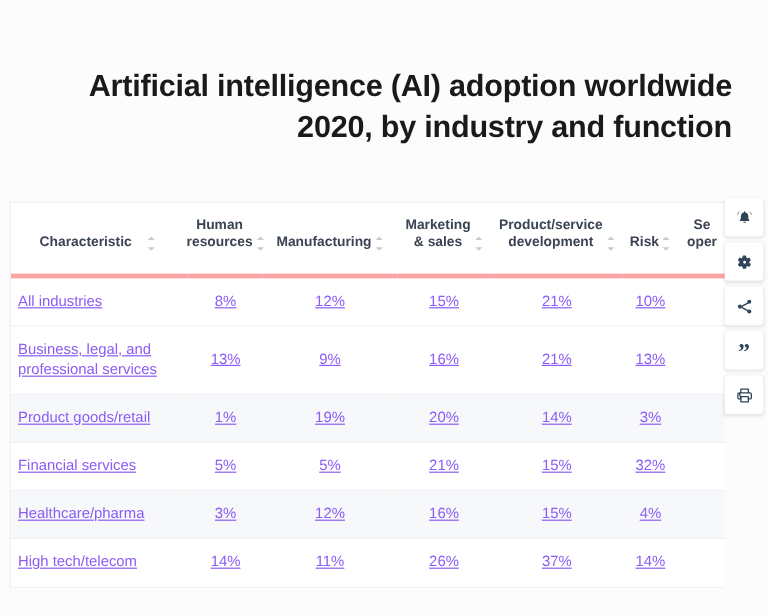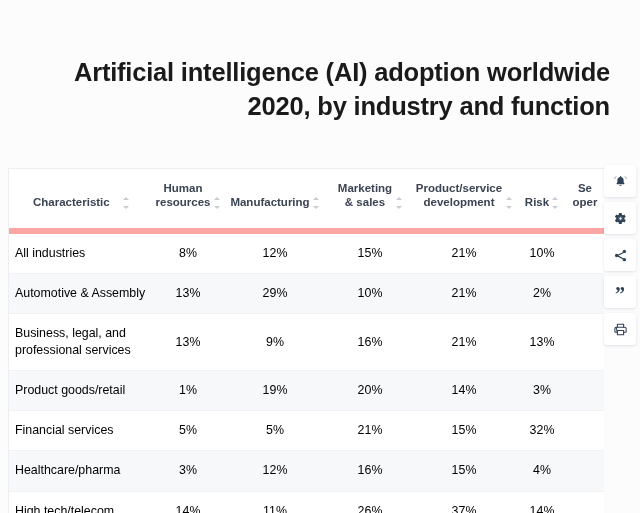--- a/index.html
+++ b/index.html
@@ -57,21 +57,21 @@
   .data-table col.c-ops  { width: 40px;  }
 
   .data-table thead th {
     padding: 12px 6px 18px 6px;
     font-size: 11.5px;
     line-height: 1.25;
     font-weight: bold;
     color: #3b4453;
     vertical-align: bottom;
     white-space: normal;
-    border-bottom: 6px solid #fca5a5;
+    border-bottom: 4px solid #fca5a5;
   }
 
   .th-inner {
     display: flex;
     align-items: flex-end;
     justify-content: center;
     gap: 3px;
   }
   .th-inner.left { justify-content: flex-start; padding-left: 18px; gap: 13px; }
 
@@ -99,25 +99,26 @@
     top: 0;
     border-bottom: 3.5px solid #9aa2ae;
   }
   .sort-icon::after {
     bottom: 0;
     border-top: 3.5px solid #9aa2ae;
   }
 
   .data-table tbody td {
     font-size: 12.4px;
-    color: #000000;
+    color: #8b5cf6;
     padding: 11px 6px;
     vertical-align: middle;
     line-height: 1.38;
     border-bottom: 1px solid #f1f2f5;
+    text-decoration: underline;
   }
 
   td.cell-char {
     text-align: left;
     padding-left: 24px;
     padding-right: 8px;
     color: #5d6470;
   }
   td.cell-num { text-align: center; }
 
@@ -221,29 +222,20 @@
     <tbody>
       <tr>
         <td class="cell-char">All industries</td>
         <td class="cell-num">8%</td>
         <td class="cell-num">12%</td>
         <td class="cell-num">15%</td>
         <td class="cell-num">21%</td>
         <td class="cell-num">10%</td>
         <td class="cell-num"></td>
       </tr>
-      <tr class="stripe">
-        <td class="cell-char">Automotive &amp; Assembly</td>
-        <td class="cell-num">13%</td>
-        <td class="cell-num">29%</td>
-        <td class="cell-num">10%</td>
-        <td class="cell-num">21%</td>
-        <td class="cell-num">2%</td>
-        <td class="cell-num"></td>
-      </tr>
       <tr>
         <td class="cell-char">Business, legal, and professional services</td>
         <td class="cell-num">13%</td>
         <td class="cell-num">9%</td>
         <td class="cell-num">16%</td>
         <td class="cell-num">21%</td>
         <td class="cell-num">13%</td>
         <td class="cell-num"></td>
       </tr>
       <tr class="stripe">

